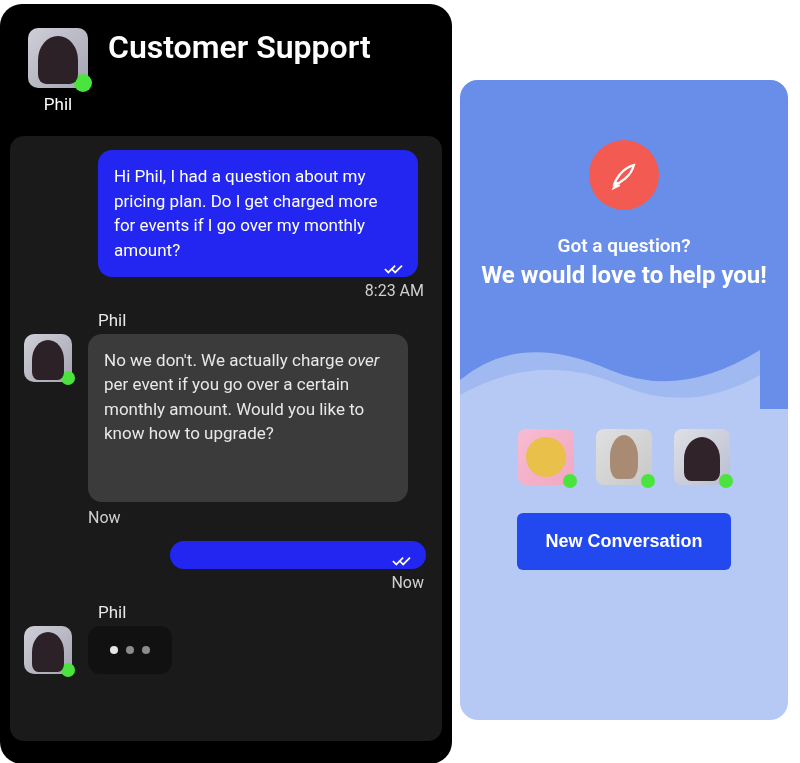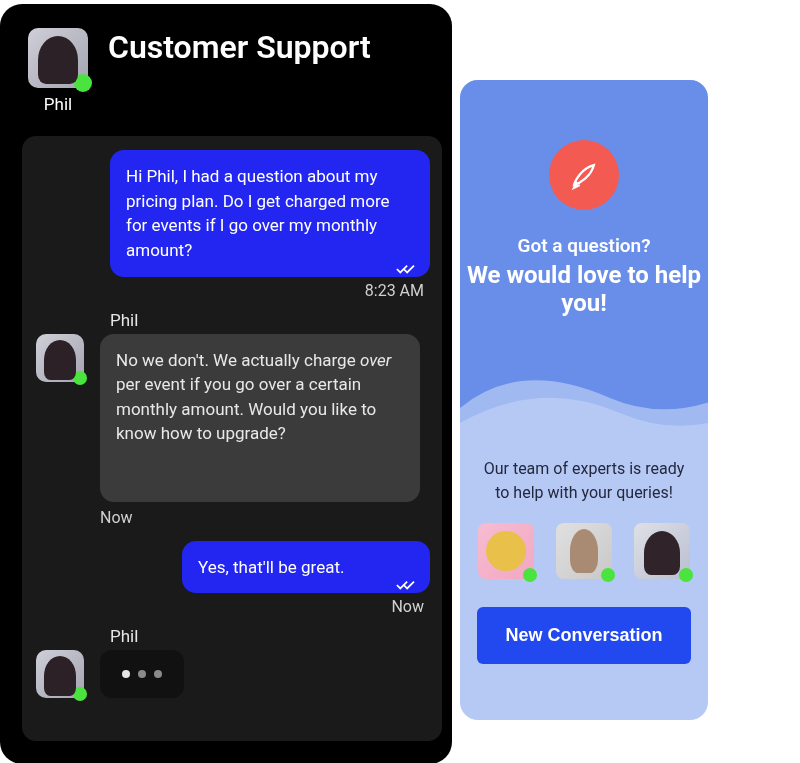--- a/index.html
+++ b/index.html
@@ -10,21 +10,21 @@
     height: 763px;
     overflow: hidden;
     position: relative;
   }
 
   
   .right-panel {
     position: absolute;
     left: 460px;
     top: 80px;
-    width: 248px;
+    width: 328px;
     height: 640px;
     border-radius: 18px;
     overflow: hidden;
     background: #b6c9f5;
   }
   .right-hero {
     background: #688ee9;
     padding-top: 60px;
     padding-bottom: 120px;
     text-align: center;
@@ -151,21 +151,21 @@
     bottom:-4px; right:-4px;
     width:18px;height:18px;border-radius:50%;
     background:#4be33e;
     border:0;
   }
   .avatar-name { margin-top:6px; font-size:17px; color:#fff; }
   .header-text h2 { font-size:32px; font-weight:600; margin-bottom:6px; }
   .header-text p { font-size:16.5px; color:#c8c8c8; line-height:1.35; max-width:280px; }
 
   .messages {
-    margin: 10px 10px 0 22px;
+    margin: 10px 10px 0 10px;
     background: #1a1a1a;
     border-radius: 14px;
     padding: 14px 12px 20px 12px;
     height: 605px;
     position: relative;
   }
 
   .msg-row { position: relative; margin-bottom: 4px; }
 
   .bubble {
@@ -252,21 +252,20 @@
     <h3>Got a question?</h3>
     <p class="sub">We would love to help you!</p>
     <div class="wave">
       <svg viewBox="0 0 300 90" width="300" height="90" preserveAspectRatio="none">
         <path d="M0,90 L0,60 Q60,10 150,50 Q220,80 300,30 L300,90 Z" fill="#a0b9f0"></path>
         <path d="M0,90 L0,75 Q80,30 160,65 Q230,95 300,55 L300,90 Z" fill="#b6c9f5"></path>
       </svg>
     </div>
   </div>
   <div class="right-body">
-    <p class="help">Our team of experts is ready to help with your queries!</p>
     <div class="experts">
       <div class="expert a">
           <span class="dot"></span>
         </div>
       <div class="expert b">
           <span class="dot"></span>
         </div>
       <div class="expert c">
           <span class="dot"></span>
         </div>
@@ -309,21 +308,20 @@
           <span class="dot"></span>
         </div>
       <div class="bubble agent" style="min-height:168px">
         <span>No we don't. We actually charge </span><em class="italic">over</em><span> per event if you go over a certain monthly amount. Would you like to know how to upgrade?</span>
       </div>
     </div>
     <div class="timestamp left">Now</div>
 
     <div class="msg-row" style="margin-top:14px">
       <div class="bubble user" style="margin-left:148px;max-width:256px;">
-        <span>Yes, that'll be great.</span>
         <span class="checks">
           <svg viewBox="0 0 28 14">
               <path d="M1 7l4 4L13 3"></path>
               <path d="M9 7l4 4L21 3"></path>
             </svg>
         </span>
       </div>
       <div class="timestamp right">Now</div>
     </div>
 

